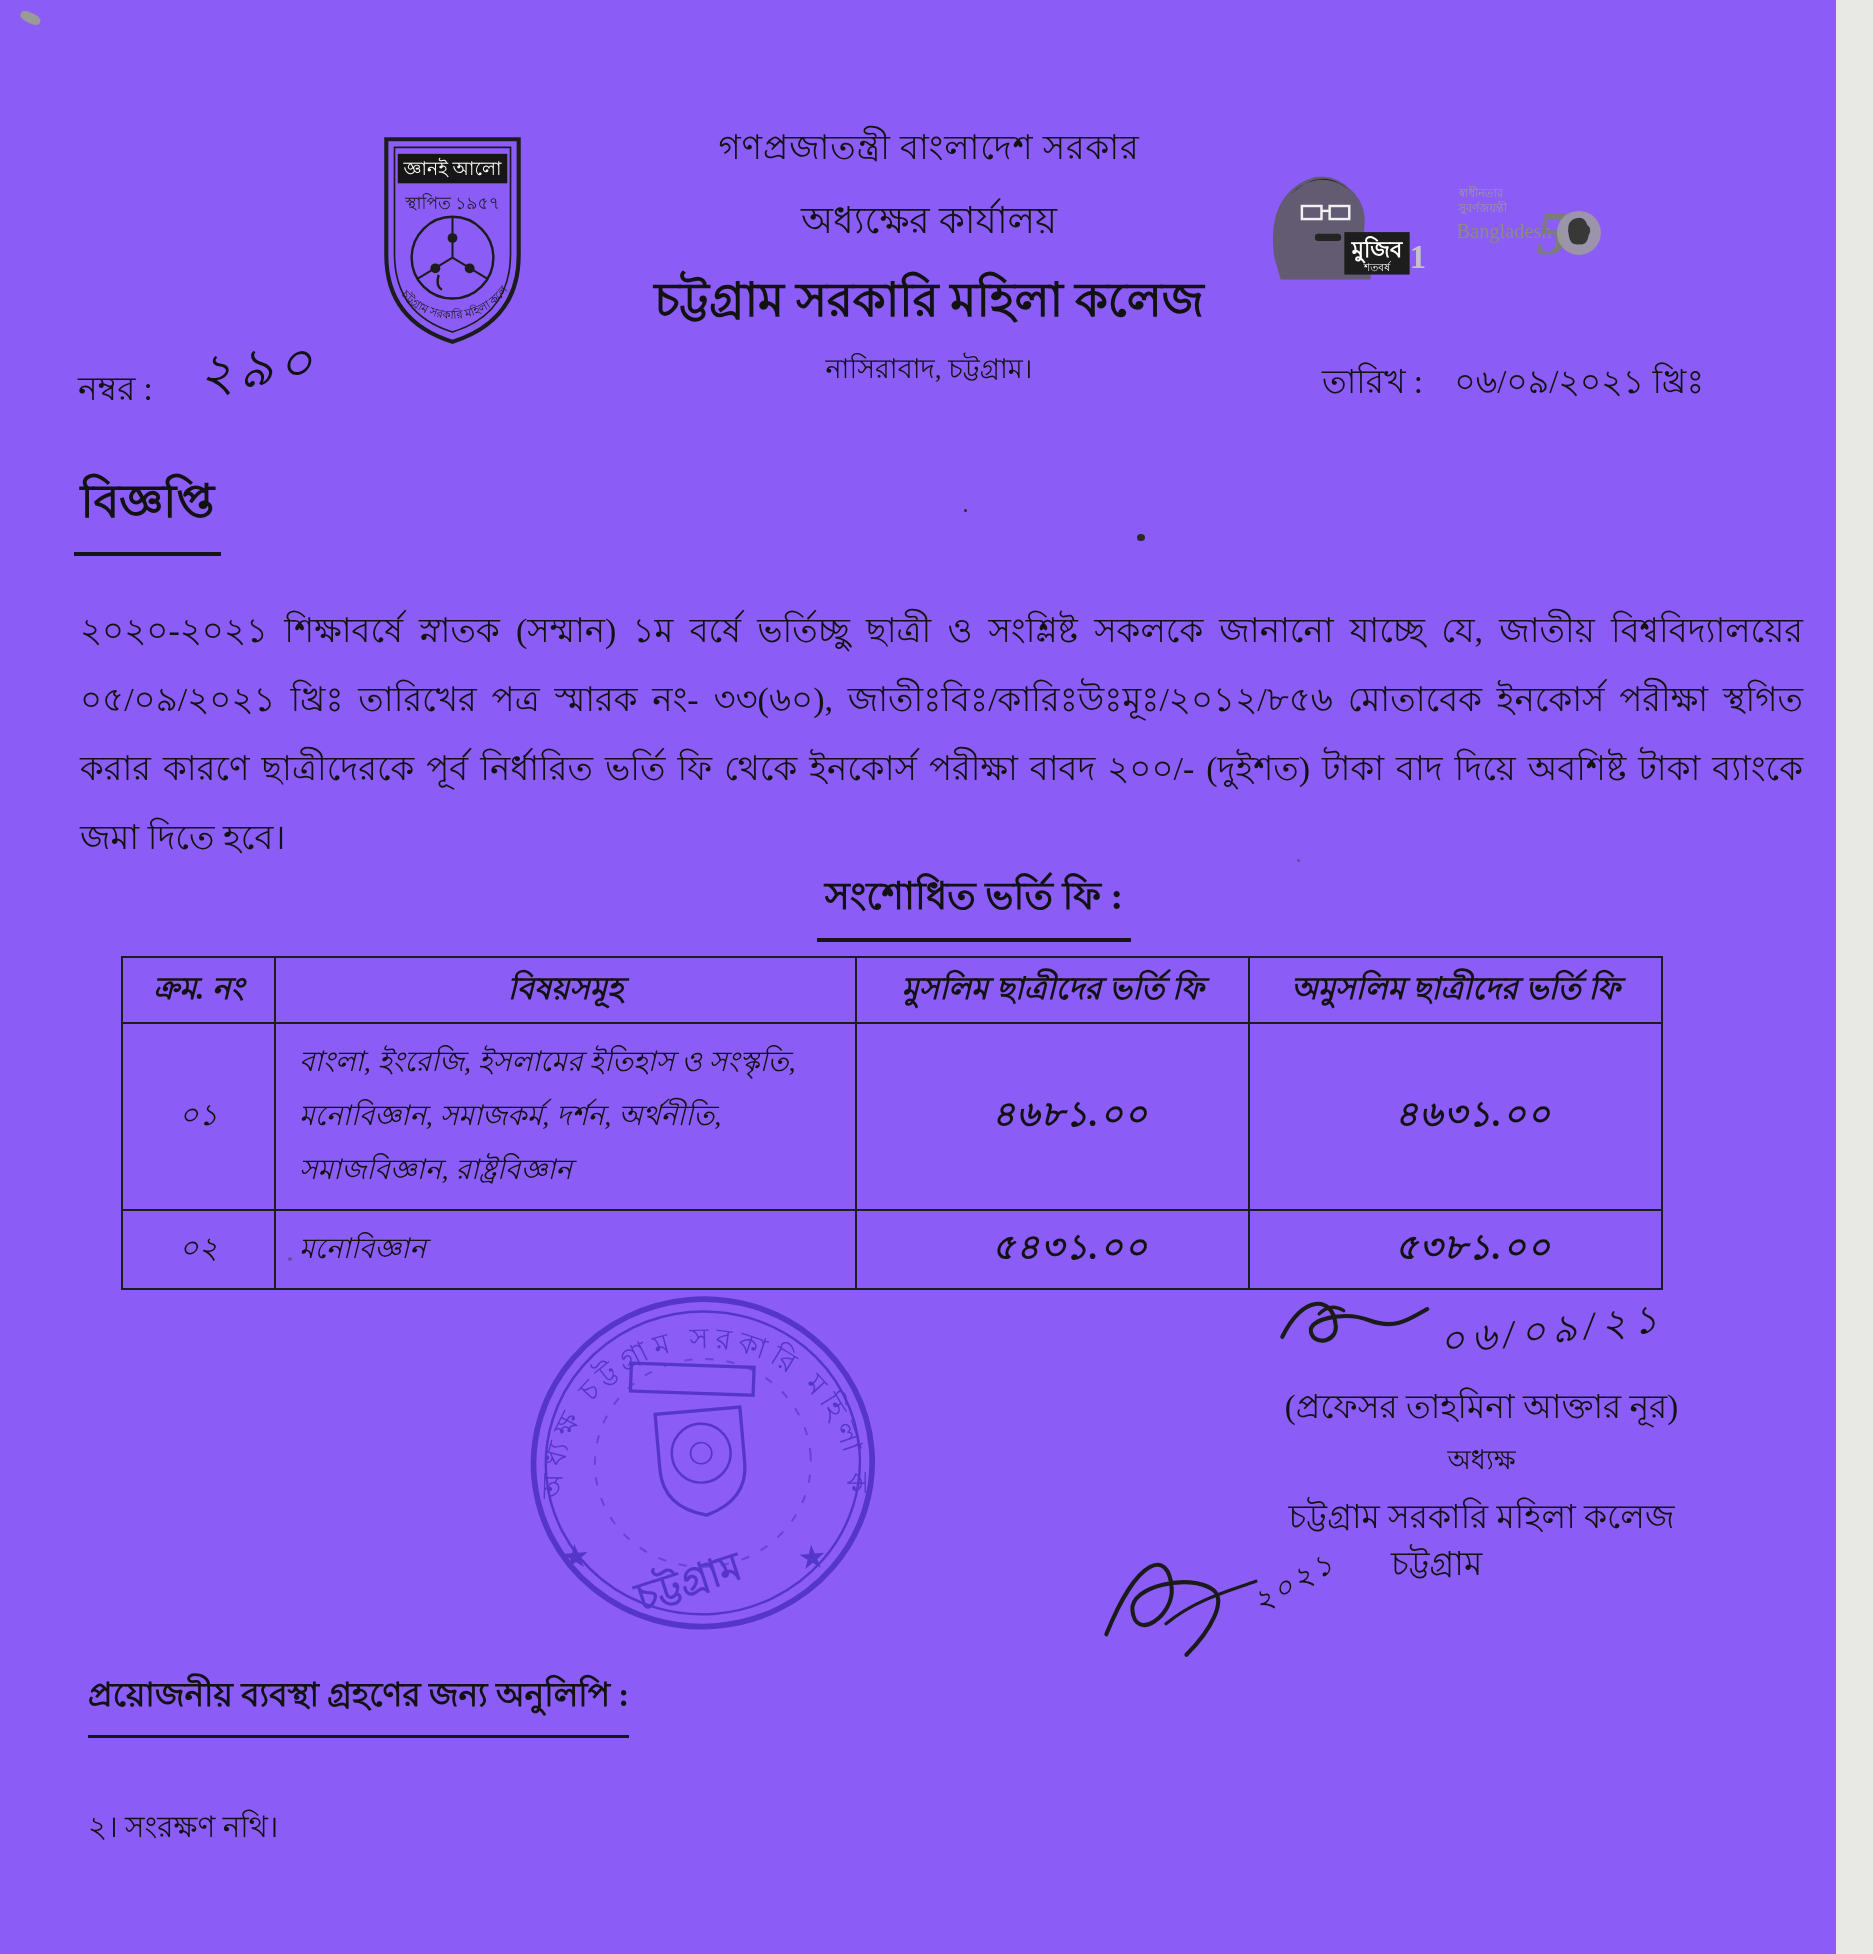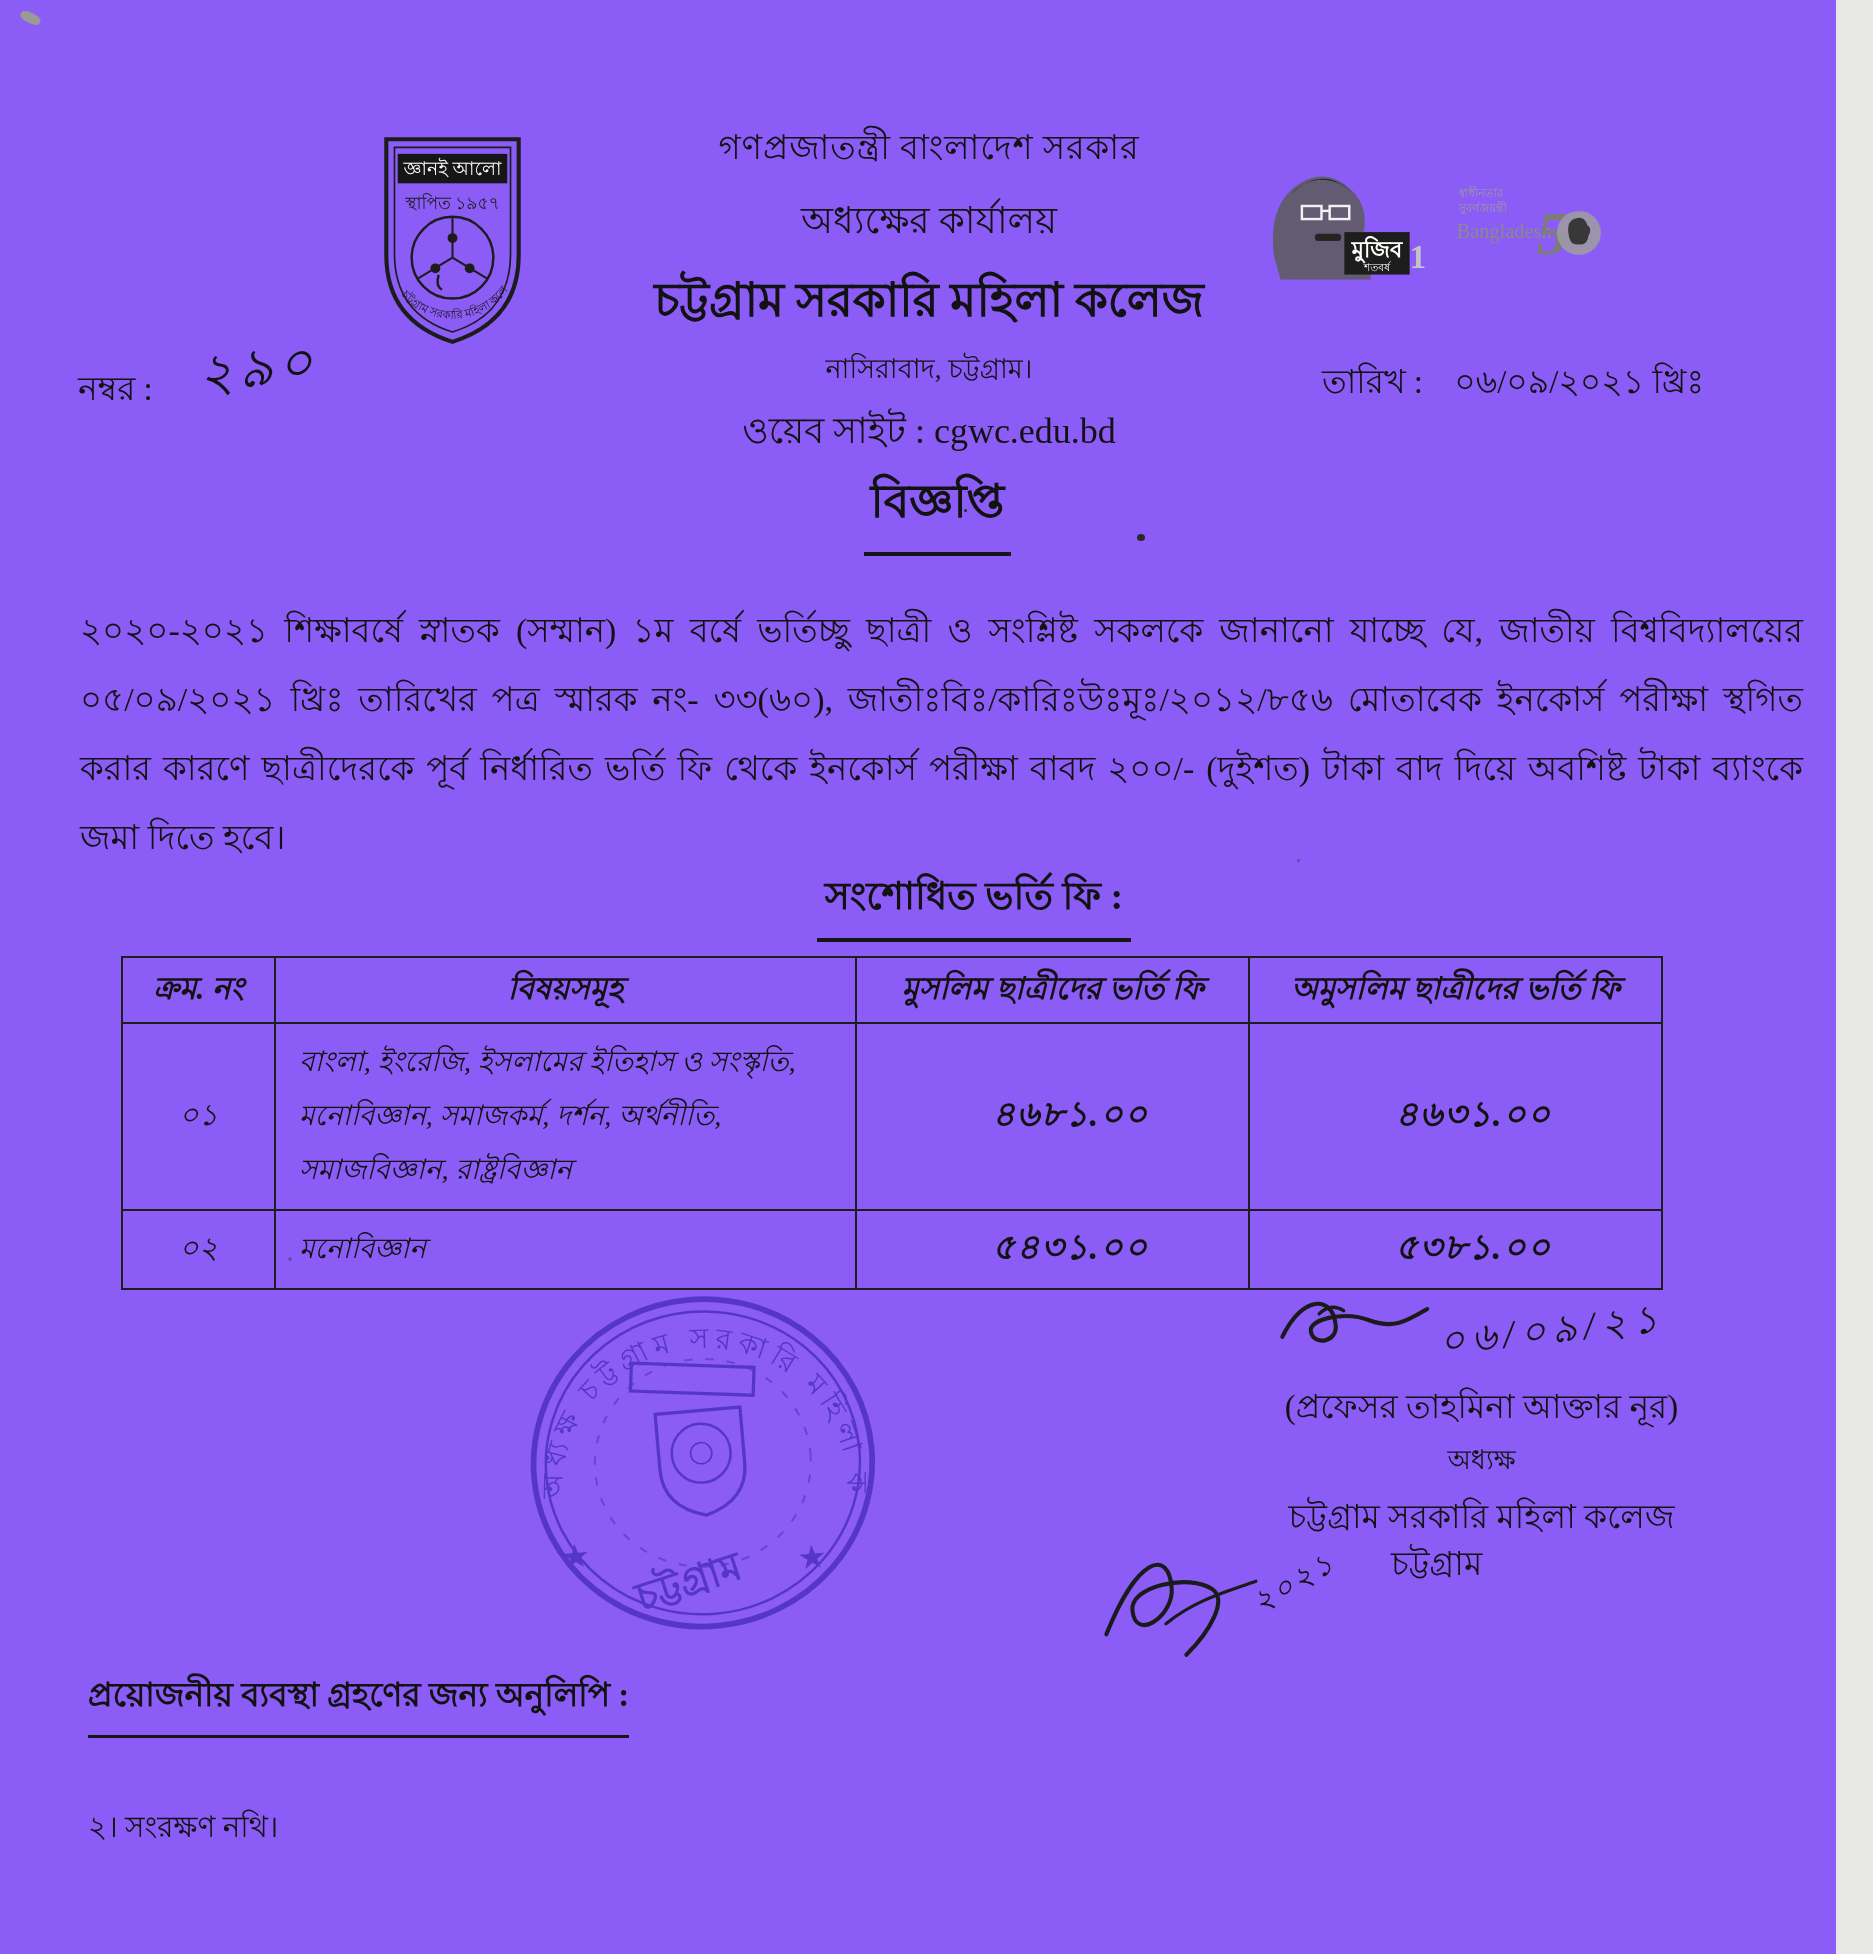--- a/index.html
+++ b/index.html
@@ -17,21 +17,21 @@
   .h-college{font-size:47px; font-weight:bold; margin-top:9.8px;}
   .h-address{font-size:27px; margin-top:6.5px;}
   .h-web{font-size:36px; margin-top:9.8px;}
   
   .memo-label{left:78px; top:363px; font-size:33px;}
   .memo-number{left:198px; top:326px; font-size:54px; font-style:italic;
     transform:rotate(-7deg); letter-spacing:4.9px;}
   .date-line{left:1322px; top:356px; font-size:33px; white-space:nowrap;}
   .date-line .gap{display:inline-block; width:23px;}
   
-  .title-wrap{left:74px; top:466px; width:1727px; text-align:center;}
+  .title-wrap{left:74px; top:466px; width:1727px; text-align:left;}
   .title{display:inline-block; font-size:46px; font-weight:bold;
     border-bottom:4.1px solid #161616; padding:0 6.5px 9.8px 6.5px;}
   
   .body-text{left:80px; top:596px; width:1723px; font-size:34px;
     line-height:69px; text-align:justify;}
   
   .fee-head-wrap{left:74px; top:866px; width:1800px; text-align:center;}
   .fee-head{display:inline-block; font-size:38px; font-weight:bold;
     border-bottom:4.1px solid #161616; padding:0 8.2px 8.2px 8.2px;}
   
@@ -86,21 +86,20 @@
     <text font-size="14" fill="#1c1c1c">
       <textPath href="#crestArc" startOffset="2%">চট্টগ্রাম সরকারি মহিলা কলেজ</textPath>
     </text>
   </svg>
 
   <div class="abs header">
     <div class="h-govt">গণপ্রজাতন্ত্রী বাংলাদেশ সরকার</div>
     <div class="h-office">অধ্যক্ষের কার্যালয়</div>
     <div class="h-college">চট্টগ্রাম সরকারি মহিলা কলেজ</div>
     <div class="h-address">নাসিরাবাদ, চট্টগ্রাম।</div>
-    <div class="h-web">ওয়েব সাইট : cgwc.edu.bd</div>
   </div>
 
   <svg class="abs" style="left:1248px; top:157px;" width="178" height="129" viewBox="0 0 218 158">
     <path d="M32 122 Q24 62 58 36 Q94 10 126 40 Q150 62 140 100 Q137 118 150 130 L150 150 L40 150 Z" fill="#5a5a5a" opacity="0.85"></path>
     <path d="M52 46 Q94 6 132 48 Q112 26 86 28 Q64 32 52 46 Z" fill="#242424"></path>
     <rect x="66" y="60" width="24" height="16" fill="none" stroke="#f2f2f2" stroke-width="3"></rect>
     <rect x="100" y="60" width="24" height="16" fill="none" stroke="#f2f2f2" stroke-width="3"></rect>
     <line x1="90" y1="66" x2="100" y2="66" stroke="#f2f2f2" stroke-width="3"></line>
     <rect x="82" y="94" width="32" height="9" rx="4" fill="#242424"></rect>
     <rect x="118" y="92" width="80" height="52" fill="#1d1d1d"></rect>

